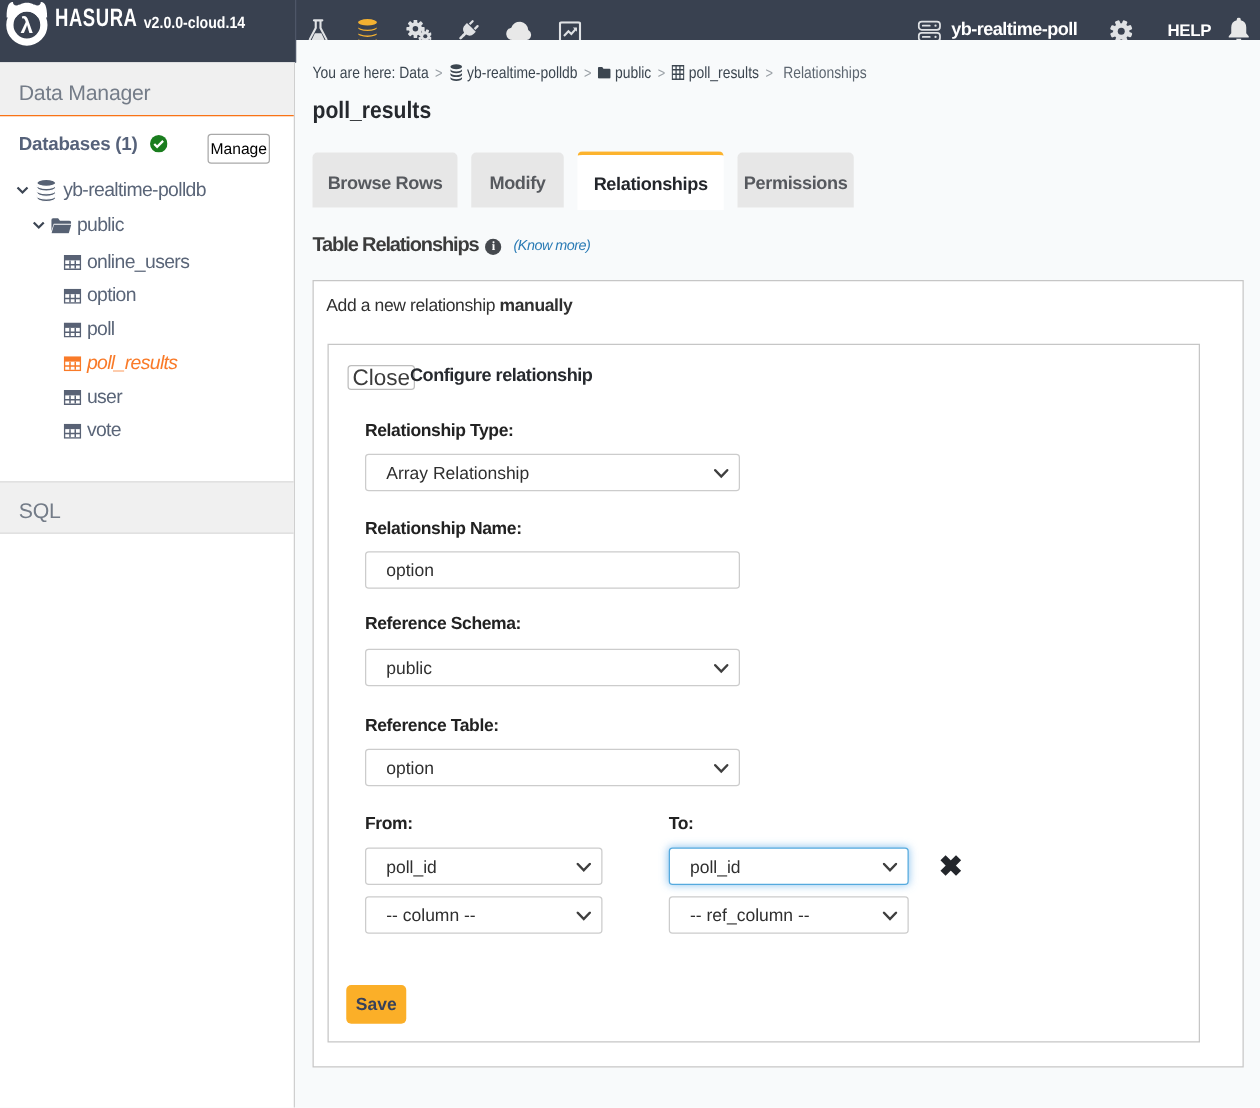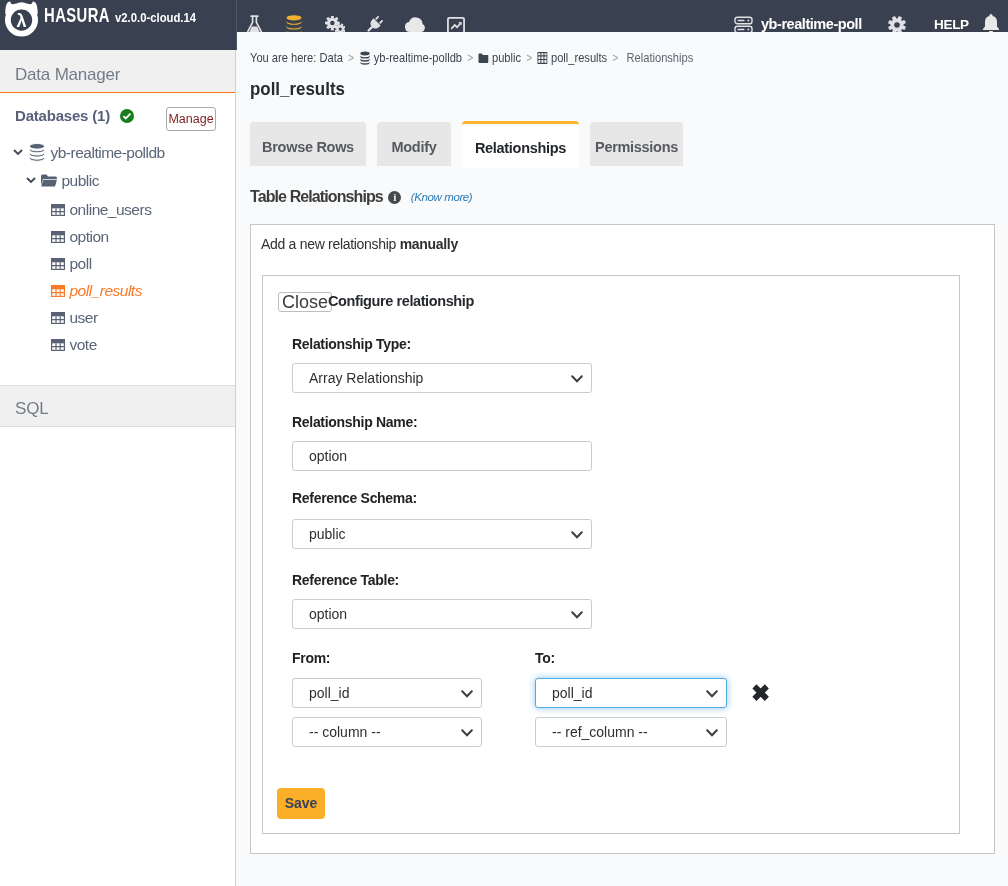--- a/index.html
+++ b/index.html
@@ -19,21 +19,21 @@
   #help { position:absolute; left:934px; top:17px; font-size:13.5px; font-weight:bold; letter-spacing:-0.3px; }
   #bell { position:absolute; left:982px; top:14px; }
 
   
   #sidebar { position:absolute; left:0; top:50px; width:236px; height:836px; background:#fff; border-right:1px solid #cfcfcf; }
   .side-gray { background:#f0f0f0; color:#747c88; font-size:17px; letter-spacing:-0.2px; }
   #dm { position:absolute; left:0; top:0; width:235px; height:43px; border-bottom:1px solid #f97316; line-height:1; padding:16px 0 0 15px; }
   #sql { position:absolute; left:0; top:335px; width:235px; height:42px; border-top:1px solid #dcdcdc; border-bottom:1px solid #dcdcdc; line-height:1; padding:14px 0 0 15px; }
   #dbrow { position:absolute; left:15px; top:57px; width:201px; height:26px; }
   #dbrow .t { font-size:15px; font-weight:bold; color:#56627a; letter-spacing:-0.2px; }
-  #manage { position:absolute; right:0px; top:0px; width:50px; height:24px; border:1px solid #a9a9a9; border-radius:3px; background:#fff; font-size:12.5px; color:#7f1d1d; text-align:center; line-height:22px; }
+  #manage { position:absolute; right:0px; top:0px; width:50px; height:24px; border:1px solid #a9a9a9; border-radius:3px; background:#fff; font-size:12.5px; color:#000000; text-align:center; line-height:22px; }
   .trow { position:absolute; height:27px; display:flex; align-items:center; font-size:15.5px; letter-spacing:-0.5px; color:#5a6578; }
   .trow svg { flex:none; }
   .tname { margin-left:4.5px; }
 
   
   #main { position:absolute; left:237px; top:32px; width:771px; height:836px; background:#f8fafb;padding-left:16px; }
   #crumbs { position:absolute; left:13px; top:18px; font-size:13px; color:#3c4650; display:flex; align-items:center; white-space:nowrap; transform:scaleX(0.855); transform-origin:0 50%; }
   #crumbs .sep { color:#9aa0a6; margin:0 6px; font-size:12px; }
   #crumbs svg { margin-right:4px; }
   #title { position:absolute; left:13px; top:46px; font-size:19px; font-weight:bold; color:#26292e; transform:scaleX(0.89); transform-origin:0 0; }

